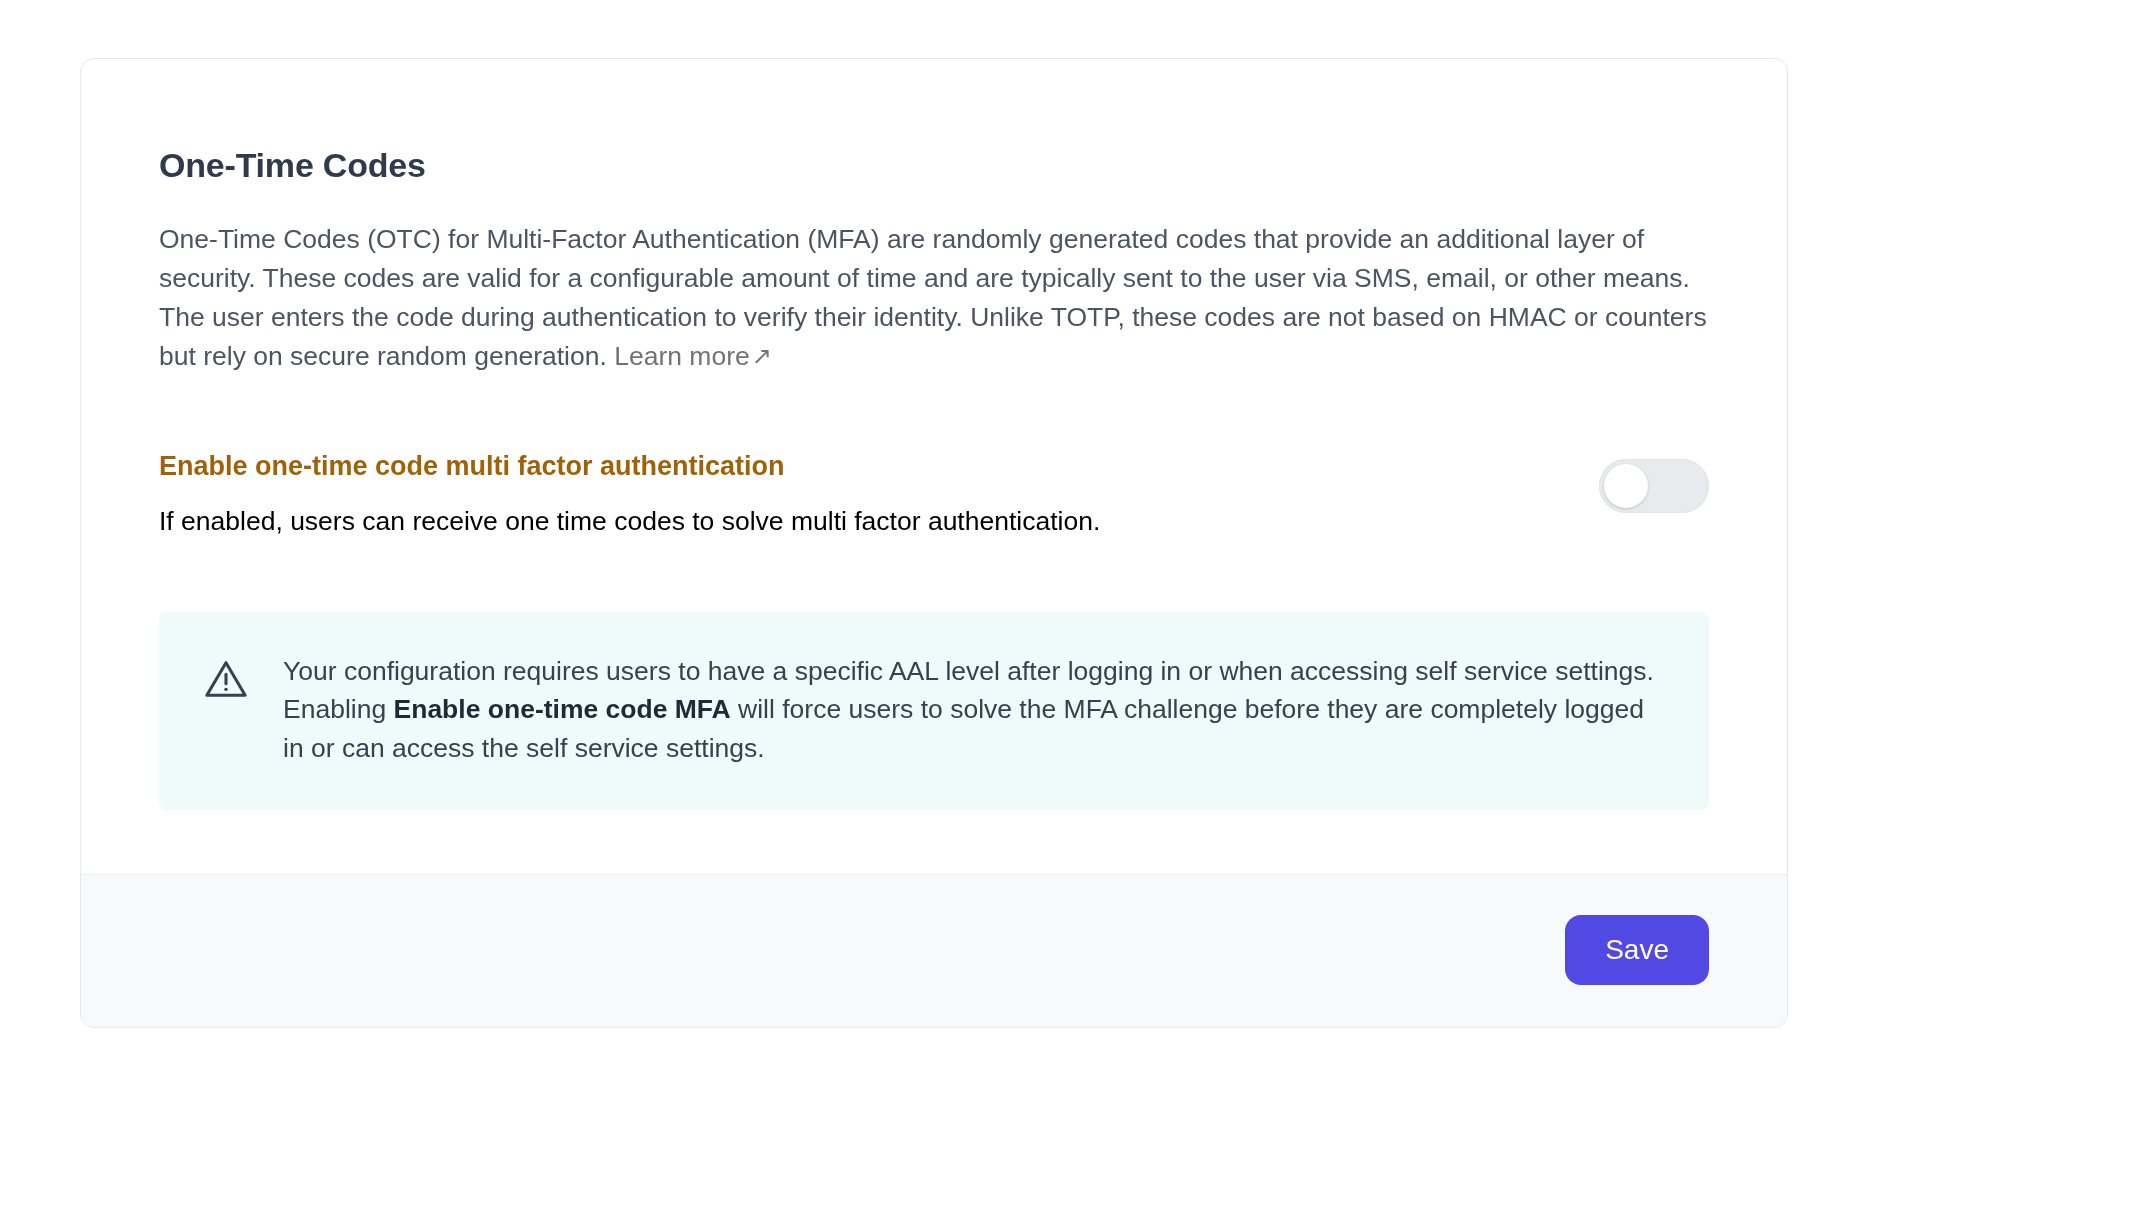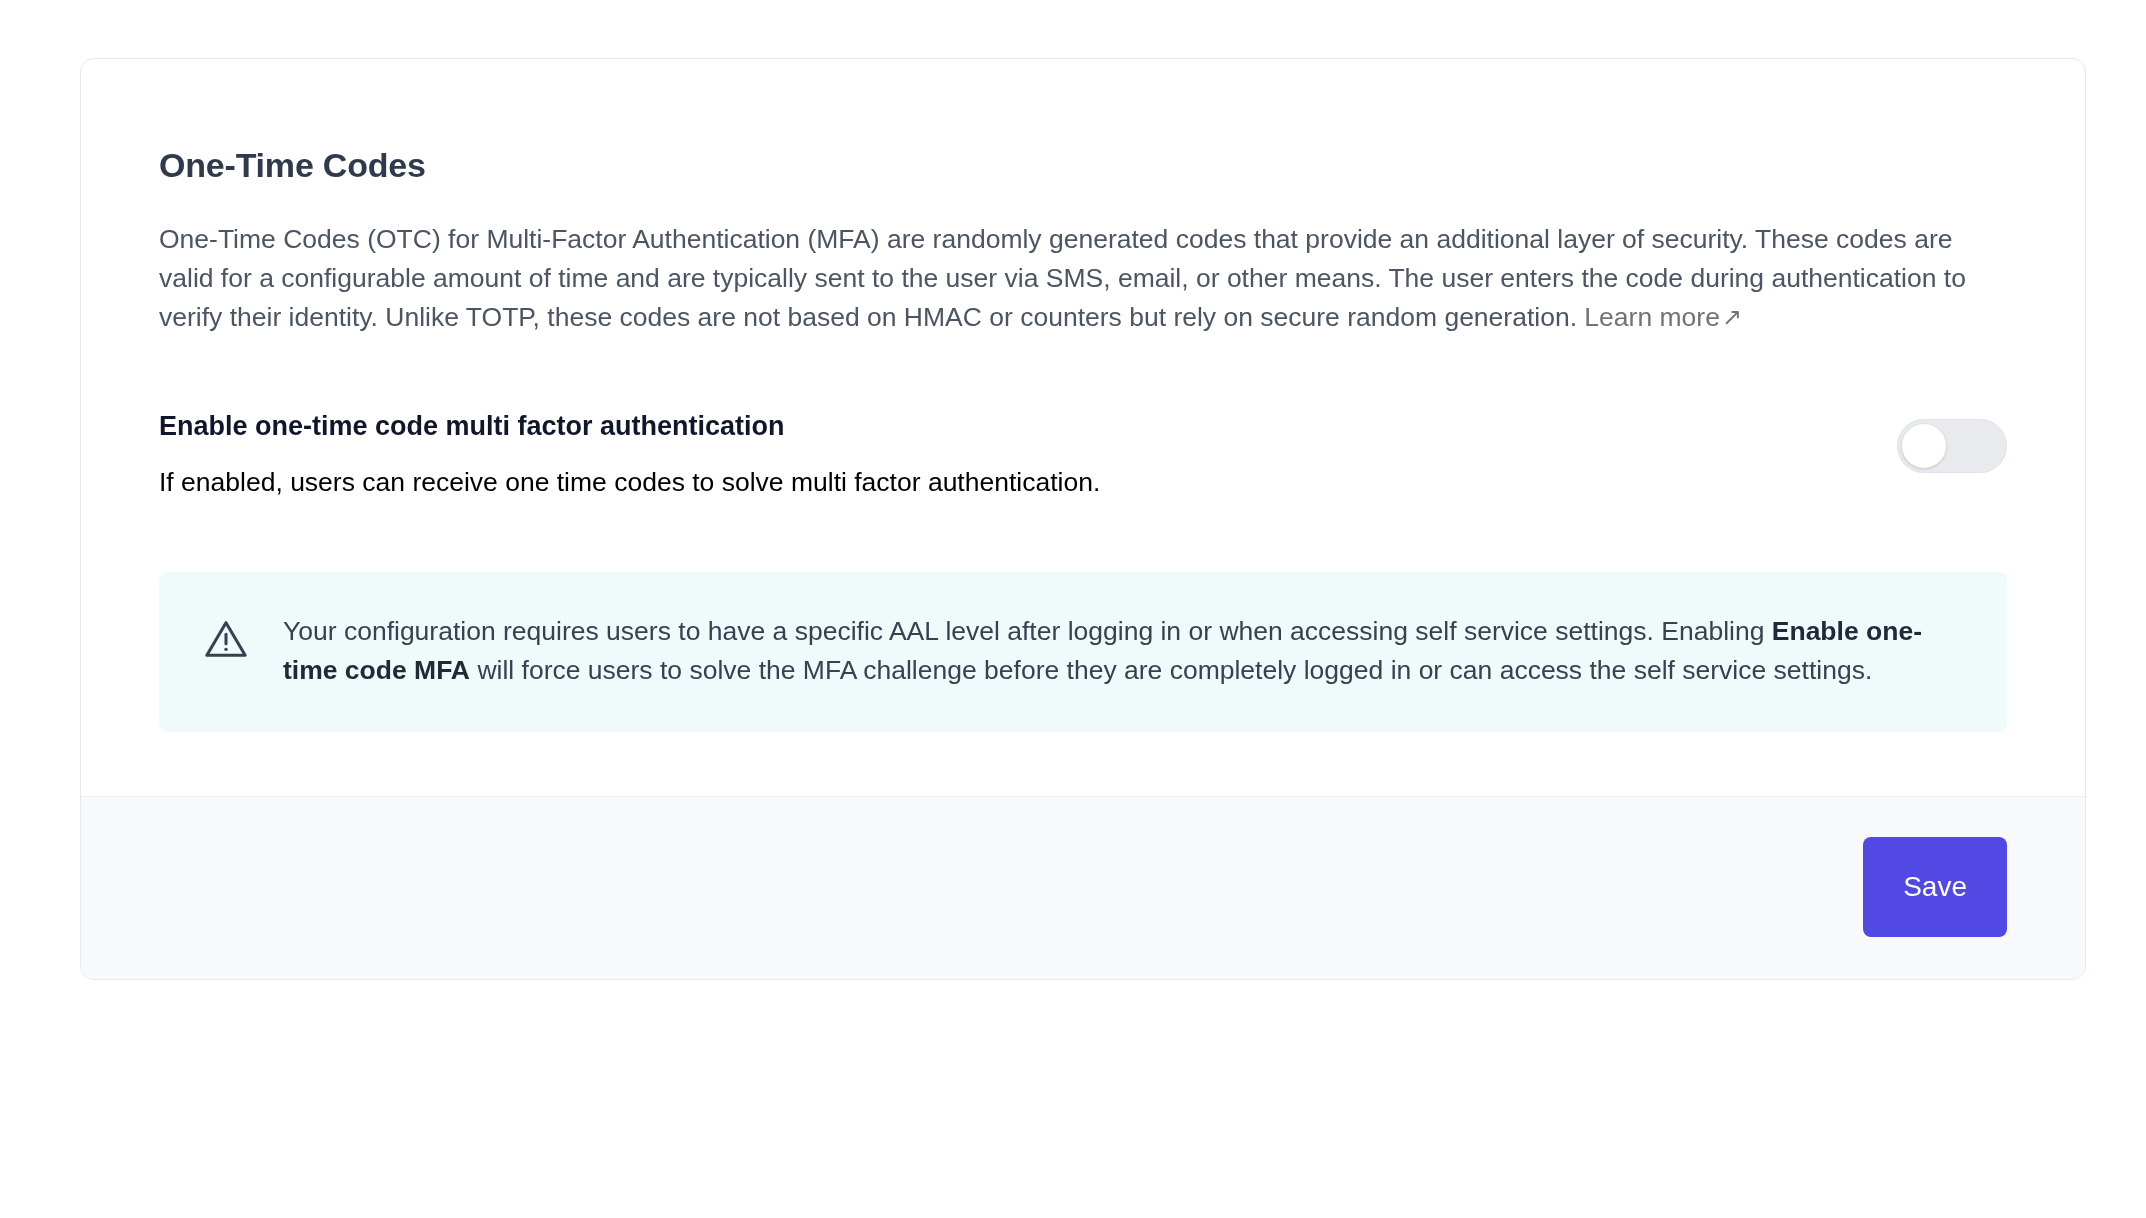--- a/index.html
+++ b/index.html
@@ -17,21 +17,21 @@
     width: 2146px;
     height: 1218px;
     background: #ffffff;
     overflow: hidden;
   }
 
   .card {
     position: absolute;
     left: 80px;
     top: 58px;
-    width: 2006px;
+    width: 1708px;
     border: 1px solid #e6e8ec;
     border-radius: 14px;
     background: #ffffff;
     box-sizing: border-box;
     overflow: hidden;
   }
 
   .card-body {
     padding: 86px 78px 64px 78px;
   }
@@ -73,21 +73,21 @@
   }
 
   .toggle-text {
     flex: 1 1 auto;
     max-width: 1600px;
   }
 
   .toggle-label {
     font-size: 27px;
     font-weight: bold;
-    color: #0f172a;
+    color: #a16207;
     line-height: 1.3;
     margin: 0 0 20px 0;
   }
 
   .toggle-sub {
     font-size: 26.5px;
     color: #000000;
     line-height: 1.35;
     margin: 0;
   }
@@ -149,22 +149,22 @@
     display: flex;
     justify-content: flex-end;
   }
 
   .save-button {
     background: #5248e3;
     color: #ffffff;
     font-size: 28px;
     font-family: "Liberation Sans", sans-serif;
     border: none;
-    border-radius: 8px;
-    padding: 36px 40px;
+    border-radius: 16px;
+    padding: 21px 40px;
     cursor: pointer;
     line-height: 1;
   }
 </style>
 </head>
 <body>
 
 <div class="page">
 
   <div class="card">

